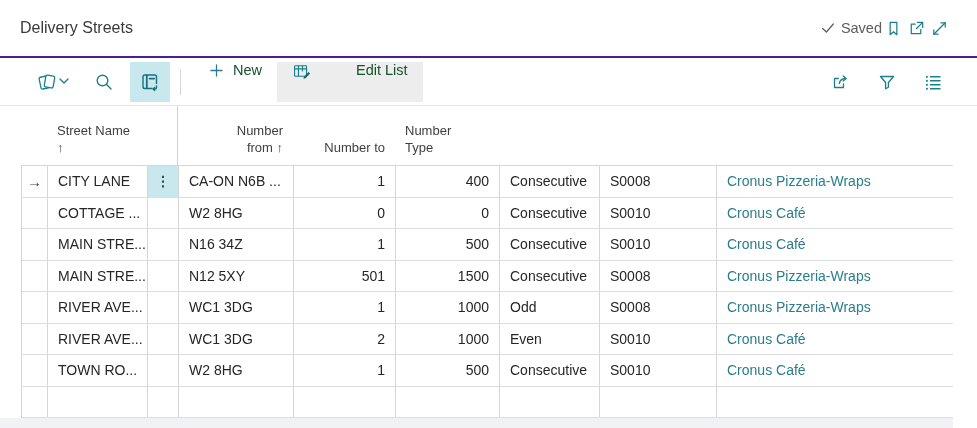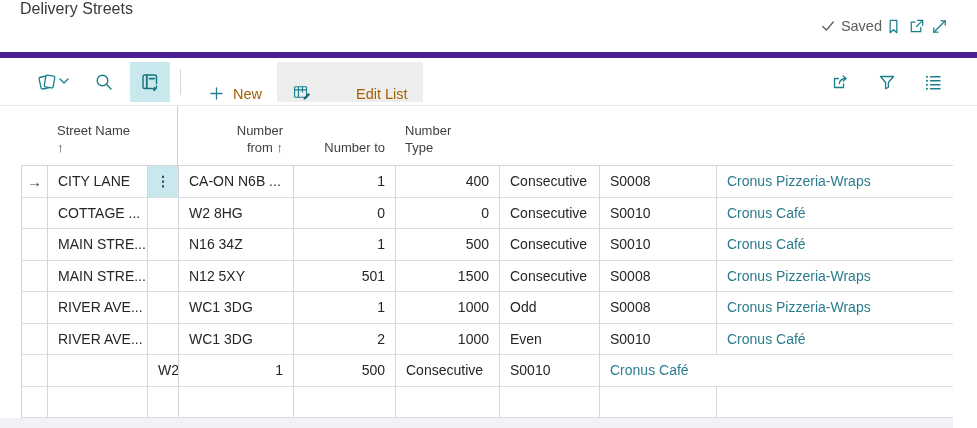--- a/index.html
+++ b/index.html
@@ -8,24 +8,24 @@
     width:977px; height:428px; overflow:hidden;
     background:#ffffff;
     font-family:"Liberation Sans", sans-serif;
     color:#2b2b2b;
     position:relative;
   }
   svg { display:block; }
 
   
   .topbar {
-    height:58px; display:flex; 
+    height:58px; display:flex; align-items:center;
     justify-content:space-between;
     padding:0 26px 0 20px;
-    border-bottom:6px solid #4c1d95;
+    border-bottom:2px solid #4c1d95;
   }
   .page-title { font-size:16px; color:#3b3a39; }
   .top-right { display:flex; align-items:center; }
   .saved { display:flex; align-items:center; gap:5px; color:#5f5d5b; font-size:14.5px; }
   .icon-btn { background:none; border:none; padding:2px; cursor:pointer; display:flex; align-items:center; }
 
   
   .toolbar {
     height:48px; display:flex; align-items:center;
     padding:0 26px 0 28px;
@@ -34,22 +34,22 @@
   .tb-group { display:flex; align-items:center; }
   .tb-iconbtn {
     background:none; border:none; cursor:pointer;
     height:40px; display:flex; align-items:center; justify-content:center;
     padding:0 8px;
   }
   .tb-iconbtn.focus-active { background:#c9e8ed; width:40px; padding:0; }
   .tb-divider { width:1px; height:26px; background:#d6d6d6; margin:0 12px 0 10px; }
   .tb-btn {
     background:none; border:none; cursor:pointer;
-    height:40px; display:flex; align-items:flex-end; gap:8px;
-    padding:0 15px; font-size:14.5px; color:#a16207;
+    height:40px; display:flex; align-items:flex-start; gap:8px;
+    padding:0 15px; font-size:14.5px; color:#14532d;
     font-family:"Liberation Sans", sans-serif;
   }
   .tb-btn.active { background:#ededed;gap:45px; }
   .toolbar-right { margin-left:auto; display:flex; align-items:center; gap:10px; }
 
   
   .grid { margin-left:21px; width:932px; }
   .cols {
     display:grid;
     grid-template-columns:26px 100px 31px 115px 102px 104px 100px 117px 237px;
@@ -285,20 +285,21 @@
       <div class="cell">WC1 3DG</div>
       <div class="cell num">2</div>
       <div class="cell num">1000</div>
       <div class="cell">Even</div>
       <div class="cell">S0010</div>
       <div class="cell last link">Cronus Café</div>
     </div>
 
     <div class="cols row">
       <div class="cell center"></div>
+      <div class="cell">TOWN RO...</div>
       <div class="cell center dots-cell"></div>
       <div class="cell">W2 8HG</div>
       <div class="cell num">1</div>
       <div class="cell num">500</div>
       <div class="cell">Consecutive</div>
       <div class="cell">S0010</div>
       <div class="cell last link">Cronus Café</div>
     </div>
 
     <div class="cols row">

